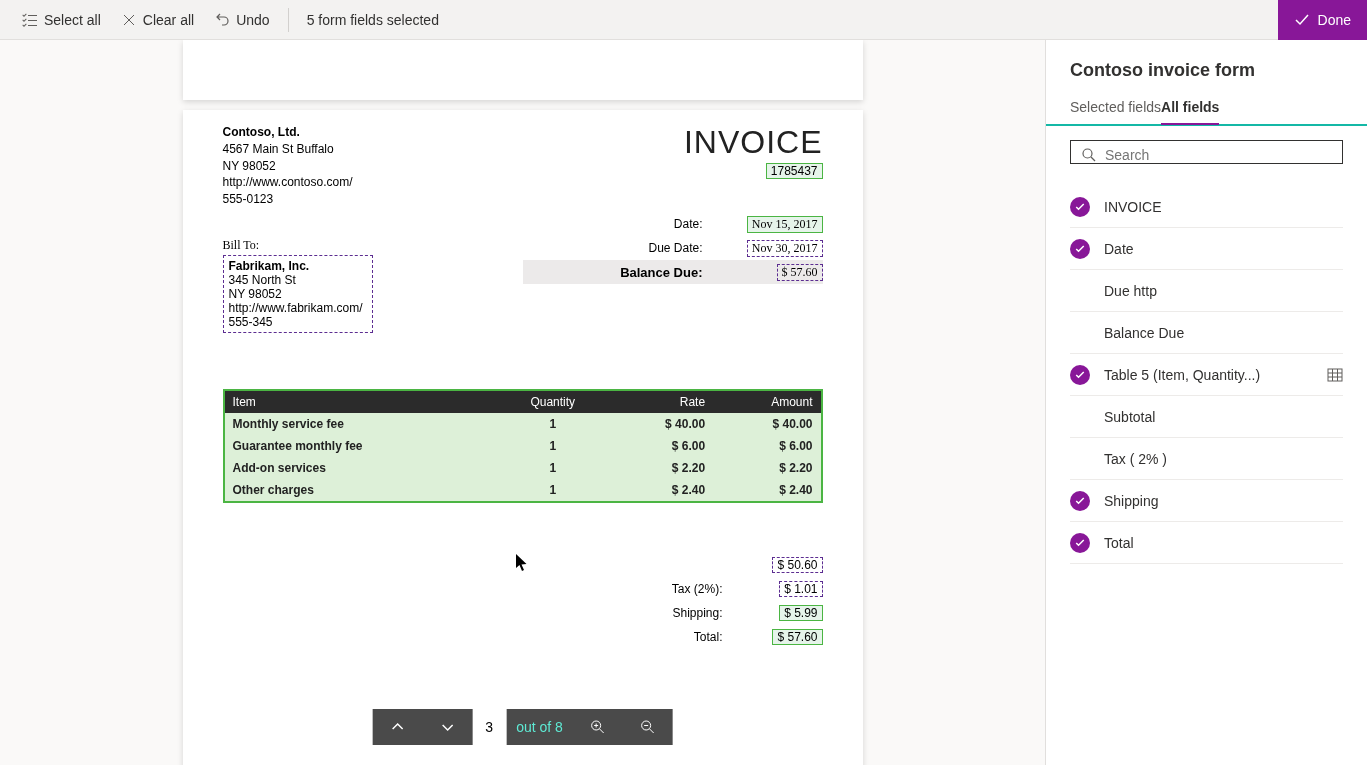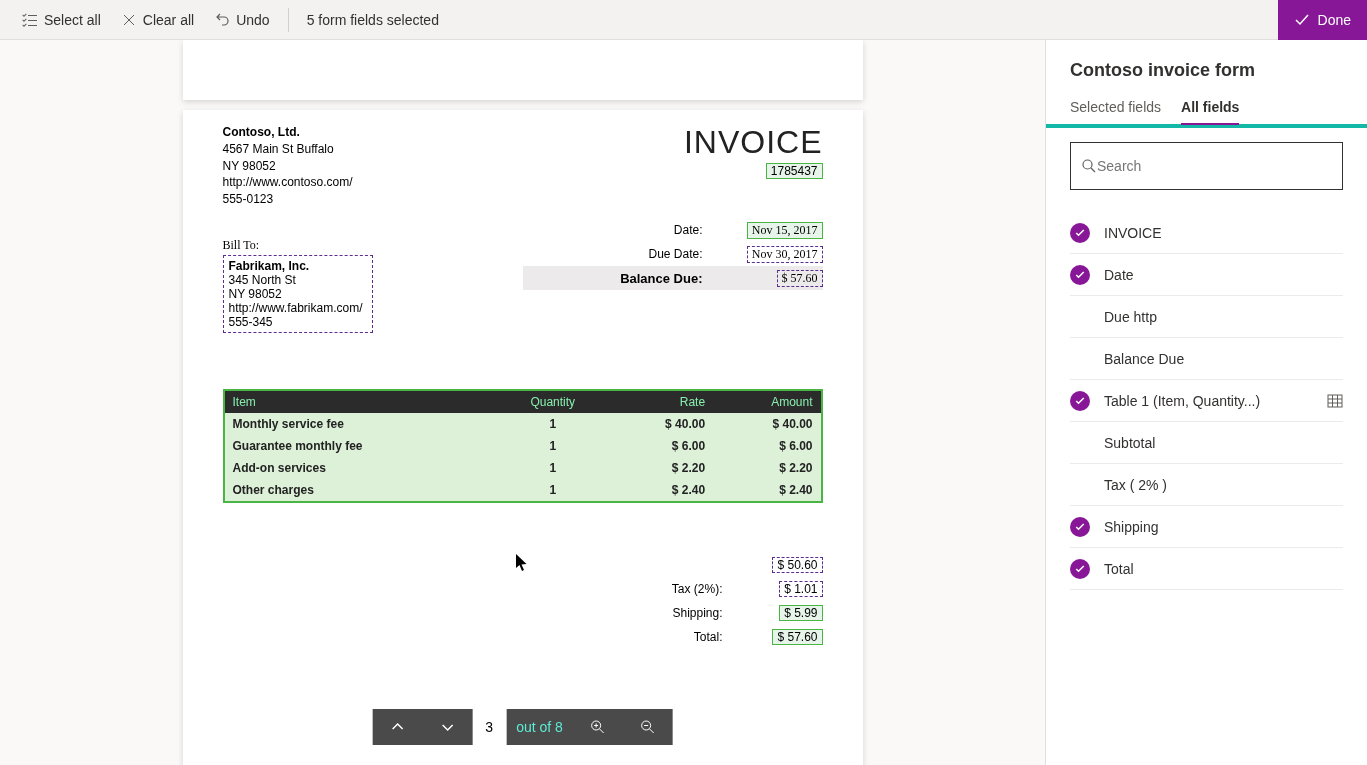--- a/index.html
+++ b/index.html
@@ -23,33 +23,33 @@
 .doc-sliver { background:#fff; box-shadow: 0 2px 6px rgba(0,0,0,.15); height:60px; margin-bottom:10px; width:100%; }
 .doc { background: #fff; box-shadow: 0 2px 6px rgba(0,0,0,.15); width: 100%; padding: 14px 40px 40px 40px; font-family: Arial, sans-serif; font-size: 12px; color: #000; position:relative; height:660px;}
 .doc-header { display:flex; justify-content:space-between; }
 .company { font-size:12px; line-height:1.4; }
 .company .name { font-weight:bold; }
 .inv-right { text-align:right; }
 .inv-title { font-size:32px; letter-spacing:1px; color:#222; }
 .billto-label { font-size:12px; margin-top:30px;font-family:Liberation Serif, serif; }
 .billto-box { border:1.5px dashed #5c2d91; padding:3px 5px; margin-top:2px; width:150px; }
 .billto-box .name { font-weight:bold; }
-.summary { position:absolute; right:40px; top:108px; width:300px; font-size:12px; }
+.summary { position:absolute; right:40px; top:102px; width:300px; font-size:12px; }
 .summary-row { display:flex; justify-content:flex-end; align-items:center; gap:40px; height:24px; }
 .summary-row.bal { background:#eceaea;justify-content:center; }
 .summary-row .label { text-align:right; flex:1; padding-right:0; }
 .summary-row .val { text-align:right; min-width:80px;font-family:Liberation Serif, serif; }
 .box-green { border:1.5px solid #4bb543; background:#e6f4ea; padding:0 4px; display:inline-block; }
 .box-dashed { border:1.5px dashed #5c2d91; padding:0 4px; display:inline-block; }
 .invno { margin-top:2px; }
 .balance-label { font-size:13px; font-weight:bold; }
 
 
 .inv-table { width:100%; border-collapse:collapse; margin-top: 56px; border:2px solid #4bb543; }
-.inv-table thead tr { background:#2b2b2b; color:#86efac;margin-left:47px; }
+.inv-table thead tr { background:#2b2b2b; color:#ffffff;margin-left:47px; }
 .inv-table th, .inv-table td { padding:4px 8px; font-size:12px; }
 .inv-table th { text-align:left; font-weight:normal; }
 .inv-table th.num, .inv-table td.num { text-align:right; }
 .inv-table th.qty, .inv-table td.qty { text-align:center; }
 .inv-table tbody tr { background:#ddf0d8; }
 .inv-table tbody td { font-weight:bold; color:#222; }
 
 
 .totals { margin-top:50px; width:100%; }
 .totals-row { display:flex; justify-content:flex-end; align-items:center; gap:30px; height:24px; font-size:12px; }
@@ -58,25 +58,25 @@
 
 
 .pager { position:absolute; left:50%; transform:translateX(-50%); bottom:20px; display:flex; align-items:center; background:#4a4a4a; color:#fff; height:36px; }
 .pager > * { height:100%; display:flex; align-items:center; justify-content:center; }
 .pager-btn { width:50px; cursor:pointer; }
 .pager-input { width:34px; background:#fff; color:#000; border:none; text-align:center; font-size:14px; height:100%; }
 .pager-of { padding:17px 10px; color:#5eead4; }
 
 
 .panel-title { font-size:18px; font-weight:700; padding: 0 21px 18px 24px; }
-.tabs { display:flex; gap:20px; padding: 0 24px; border-bottom:4px solid #14b8a6; }
+.tabs { display:flex; padding: 0 24px; border-bottom:2px solid #14b8a6; }
 .tab { padding:0 0 8px 0; cursor:pointer; color:#605e5c; font-size:14px; }
 .tab.active { color:#323130; font-weight:600; border-bottom:2px solid #881798; margin-bottom:-1px; }
 .search-wrap { padding: 14px 24px; }
-.search-box { display:flex; align-items:center; border:1px solid #323130; height:48px; padding:0 10px; }
+.search-box { display:flex; align-items:flex-end; border:1px solid #323130; height:24px; padding:0 10px; gap:8px; }
 .search-box input { border:none; outline:none; flex:1; font-size:14px; }
 .field-list { padding: 8px 24px 0 24px; }
 .field-item { display:flex; align-items:center; height:42px; border-bottom:1px solid #edebe9; cursor:pointer; gap:14px; }
 .check-circle { width:20px; height:20px; border-radius:50%; background:#881798; display:flex; align-items:center; justify-content:center; flex-shrink:0; }
 .check-circle svg { width:12px; height:12px; }
 .check-placeholder { width:20px; flex-shrink:0; }
 .field-label { flex:1; font-size:14px; }
 .field-icon-right { color:#605e5c; }
 
 
@@ -289,21 +289,21 @@
         <div class="field-item">
           <span class="check-placeholder"></span>
           <span class="field-label">Balance Due</span>
         </div>
         <div class="field-item">
           <span class="check-circle">
             <svg viewBox="0 0 16 16">
               <path fill="none" stroke="#fff" stroke-width="2" d="M3 8l3 3 7-7"></path>
             </svg>
           </span>
-          <span class="field-label">Table 1 (Item, Quantity...)</span>
+          <span class="field-label">Table 5 (Item, Quantity...)</span>
           <span class="field-icon-right">
             <svg width="16" height="16" viewBox="0 0 16 16">
               <rect x="1" y="2" width="14" height="12" fill="none" stroke="#605e5c"></rect>
               <path stroke="#605e5c" d="M1 6h14M1 10h14M5.5 2v12M10.5 2v12"></path>
             </svg>
           </span>
         </div>
         <div class="field-item">
           <span class="check-placeholder"></span>
           <span class="field-label">Subtotal</span>

